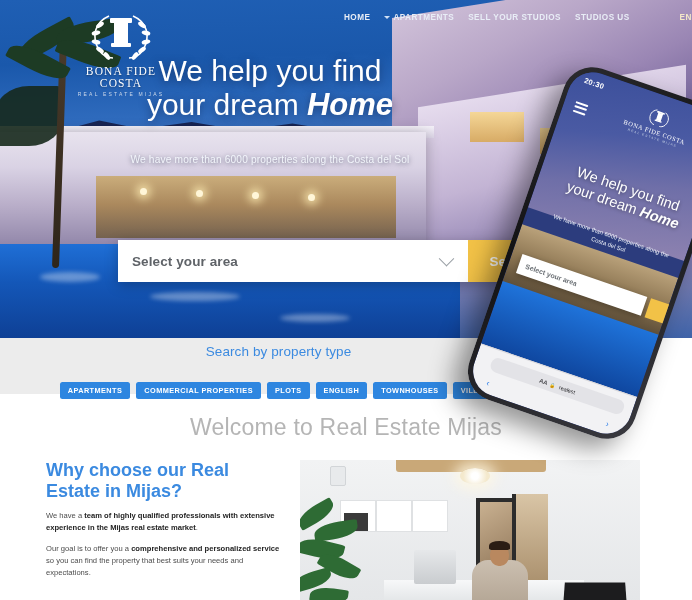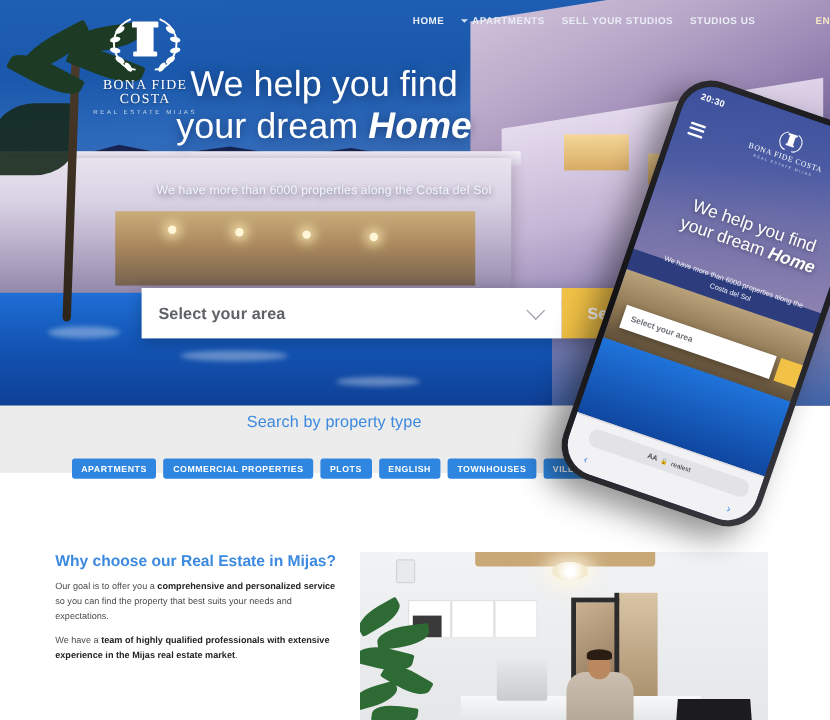--- a/index.html
+++ b/index.html
@@ -257,21 +257,21 @@
     color: #b5b5b5; font-size: 23px; font-weight: 400; letter-spacing: .2px;
   }
 
   
   .content {
     position: absolute; left: 0; top: 460px; width: 692px;
     display: flex; gap: 18px; padding: 0 46px;
   }
   .col-left { width: 236px; }
   .col-left h4 {
-    color: #3b8ae0; font-size: 13px; font-weight: 700; margin-bottom: 8px;
+    color: #3b8ae0; font-size: 18px; font-weight: 700; margin-bottom: 8px;
   }
   .col-left p {
     font-size: 7.6px; line-height: 1.62; color: #4c4c4c; margin-bottom: 8px;
   }
   .col-left b { color: #242424; font-weight: 700; }
   .col-right {
     width: 340px; height: 146px; overflow: hidden; position: relative;
     background: #eceff1;
   }
   
@@ -489,26 +489,29 @@
     <div class="tags">
       <span class="tag">APARTMENTS</span>
       <span class="tag">COMMERCIAL PROPERTIES</span>
       <span class="tag">PLOTS</span>
       <span class="tag">ENGLISH</span>
       <span class="tag">TOWNHOUSES</span>
       <span class="tag">VILLAS</span>
     </div>
   </div>
 
+  <div class="welcome">
+    <h2>Welcome to Real Estate Mijas</h2>
+  </div>
 
   <div class="content">
     <div class="col-left">
       <h4>Why choose our Real Estate in Mijas?</h4>
+      <p><span>We have a </span><b>team of highly qualified professionals with extensive experience in the Mijas real estate market</b><span>.</span></p>
       <p><span>Our goal is to offer you a </span><b>comprehensive and personalized service</b><span> so you can find the property that best suits your needs and expectations.</span></p>
-      <p><span>We have a </span><b>team of highly qualified professionals with extensive experience in the Mijas real estate market</b><span>.</span></p>
 
     </div>
 
     <div class="col-right">
       <div class="of-wall"></div>
       <div class="of-ceilfan"></div>
       <div class="of-light"></div>
       <div class="of-ac"></div>
       <div class="of-shelf">
         <i style="left:34px;"></i>

